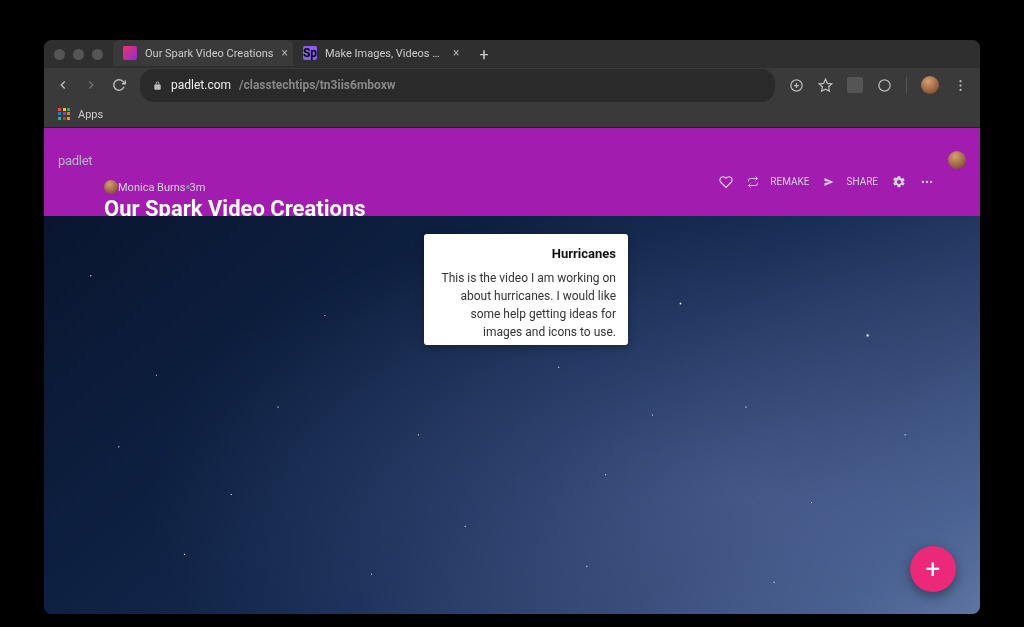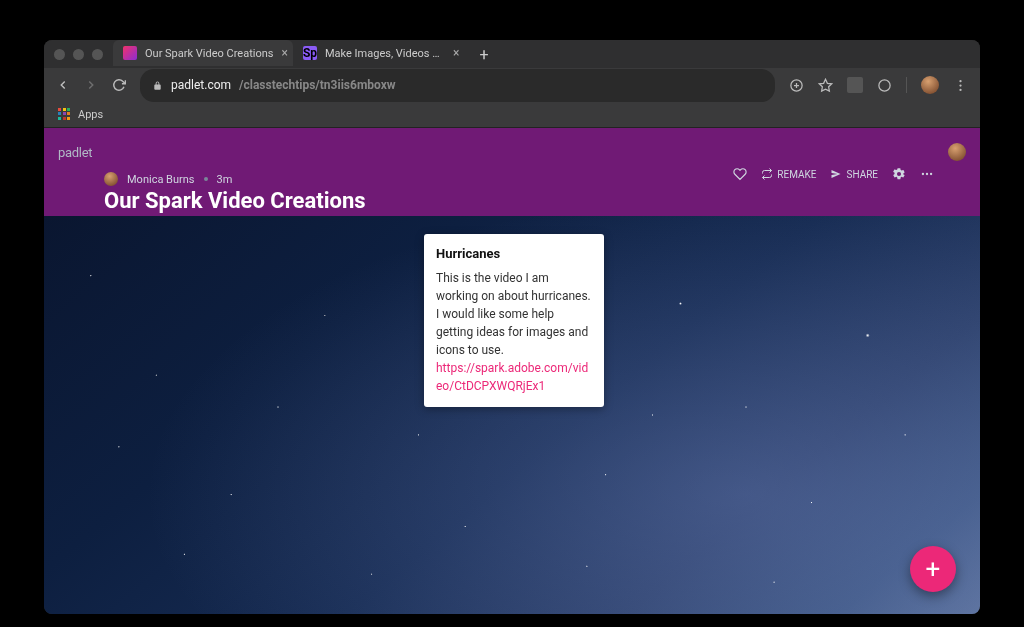--- a/index.html
+++ b/index.html
@@ -102,30 +102,30 @@
   .apps-icon span:nth-child(3){background:#27ae60;}
   .apps-icon span:nth-child(4){background:#2980b9;}
   .apps-icon span:nth-child(5){background:#8e44ad;}
   .apps-icon span:nth-child(6){background:#e67e22;}
   .apps-icon span:nth-child(7){background:#1abc9c;}
   .apps-icon span:nth-child(8){background:#c0392b;}
   .apps-icon span:nth-child(9){background:#f39c12;}
   
   .padlet-app { position:absolute; top:88px; left:0; right:0; bottom:0; overflow:hidden; }
   .padlet-header {
-    background: #701a75;
+    background: #a21caf;
     color: #fff;
-    padding: 12px 14px 12px 14px;
+    padding: 20px 14px 12px 14px;
   }
   .padlet-topbar { display:flex; align-items:center; height:24px; }
   .padlet-logo { font-size: 13px; color: #b0b8c5; letter-spacing: -0.3px; }
   .padlet-actions { margin-left:auto; display:flex; align-items:center; gap:14px; font-size:10px; color:#cfd6e0; }
-  .padlet-action { display:flex; align-items:center; gap:4px;margin-top:44px; }
+  .padlet-action { display:flex; gap:11px;margin-top:44px; }
   .padlet-actions .avatar { width:18px; height:18px; border-radius:50%; background: radial-gradient(circle at 40% 30%, #d8a070, #6b3a20); }
-  .padlet-meta { display:flex; align-items:center; gap:9px; margin: 8px 0 2px 46px; font-size:11px; color:#cfd6e0; }
+  .padlet-meta { display:flex; align-items:center; gap:0; margin: 8px 0 2px 46px; font-size:11px; color:#cfd6e0; }
   .padlet-meta .avatar { width:14px; height:14px; border-radius:50%; background: radial-gradient(circle at 40% 30%, #d8a070, #6b3a20); }
   .padlet-meta .dot { width:4px; height:4px; border-radius:50%; background:#7a8699; }
   .padlet-title { margin-left:46px; font-size:22px; font-weight:700; color:#fff; }
   .padlet-subtitle { margin-left:46px; font-size:12px; color:#b8c2d4; margin-top:2px; }
   .padlet-canvas {
     position:absolute;
     top: 88px;
     left:0; right:0; bottom:0;
     background:
       radial-gradient(1px 1px at 5% 15%, #fff, transparent),
@@ -149,25 +149,26 @@
       radial-gradient(1px 1px at 25% 48%, #fff, transparent),
       radial-gradient(1px 1px at 45% 78%, #fff, transparent),
       radial-gradient(1px 1px at 65% 50%, #fff, transparent),
       radial-gradient(ellipse 600px 300px at 75% 70%, rgba(120,140,200,0.35), transparent),
       linear-gradient(140deg, #0a1630 0%, #0d1f40 30%, #162b52 55%, #2a3e68 75%, #3d5682 90%, #5a709a 100%);
   }
   .post-card {
     position:absolute;
     top: 18px;
     left: 380px;
-    width: 180px;
+    width: 204px;
     background:#fff;
     border-radius:3px;
     box-shadow: 0 2px 8px rgba(0,0,0,0.35);
-    padding: 12px 12px 12px 12px;
+    padding: 12px 12px 4px 12px;
+    text-align: right;
   }
   .post-title { font-size:13px; font-weight:700; color:#111; margin-bottom:8px; }
   .post-body { font-size:12px; color:#333; line-height:1.5; }
   .post-link { color:#ec2878; text-decoration:none; word-break:break-all; }
   .fab {
     position:absolute;
     right:24px; bottom:22px;
     width:46px; height:46px;
     border-radius:50%;
     background:#ec2878;
@@ -323,21 +324,20 @@
       <h1 class="padlet-title">Our Spark Video Creations</h1>
       <div class="padlet-subtitle">Post your link and a description of your video.</div>
     </div>
 
     <div class="padlet-canvas">
       <div class="post-card">
         <div class="post-title">Hurricanes</div>
         <div class="post-body">
           <span>This is the video I am working on about hurricanes. I would like some help getting ideas for images and icons to use.</span>
           <br>
-          <a class="post-link">https://spark.adobe.com/video/CtDCPXWQRjEx1</a>
         </div>
       </div>
       <div class="fab">
         <span>+</span>
       </div>
     </div>
   </div>
 
 </div>
 

